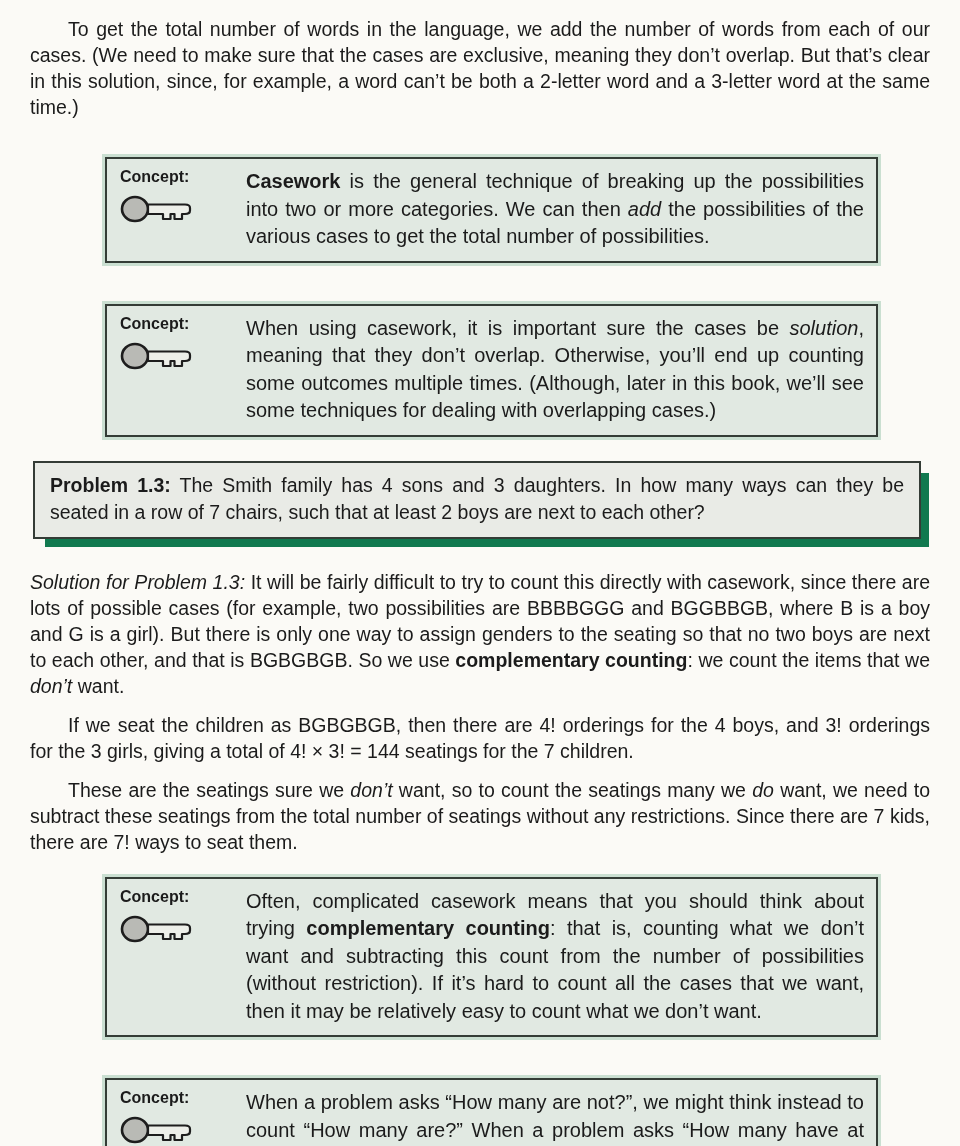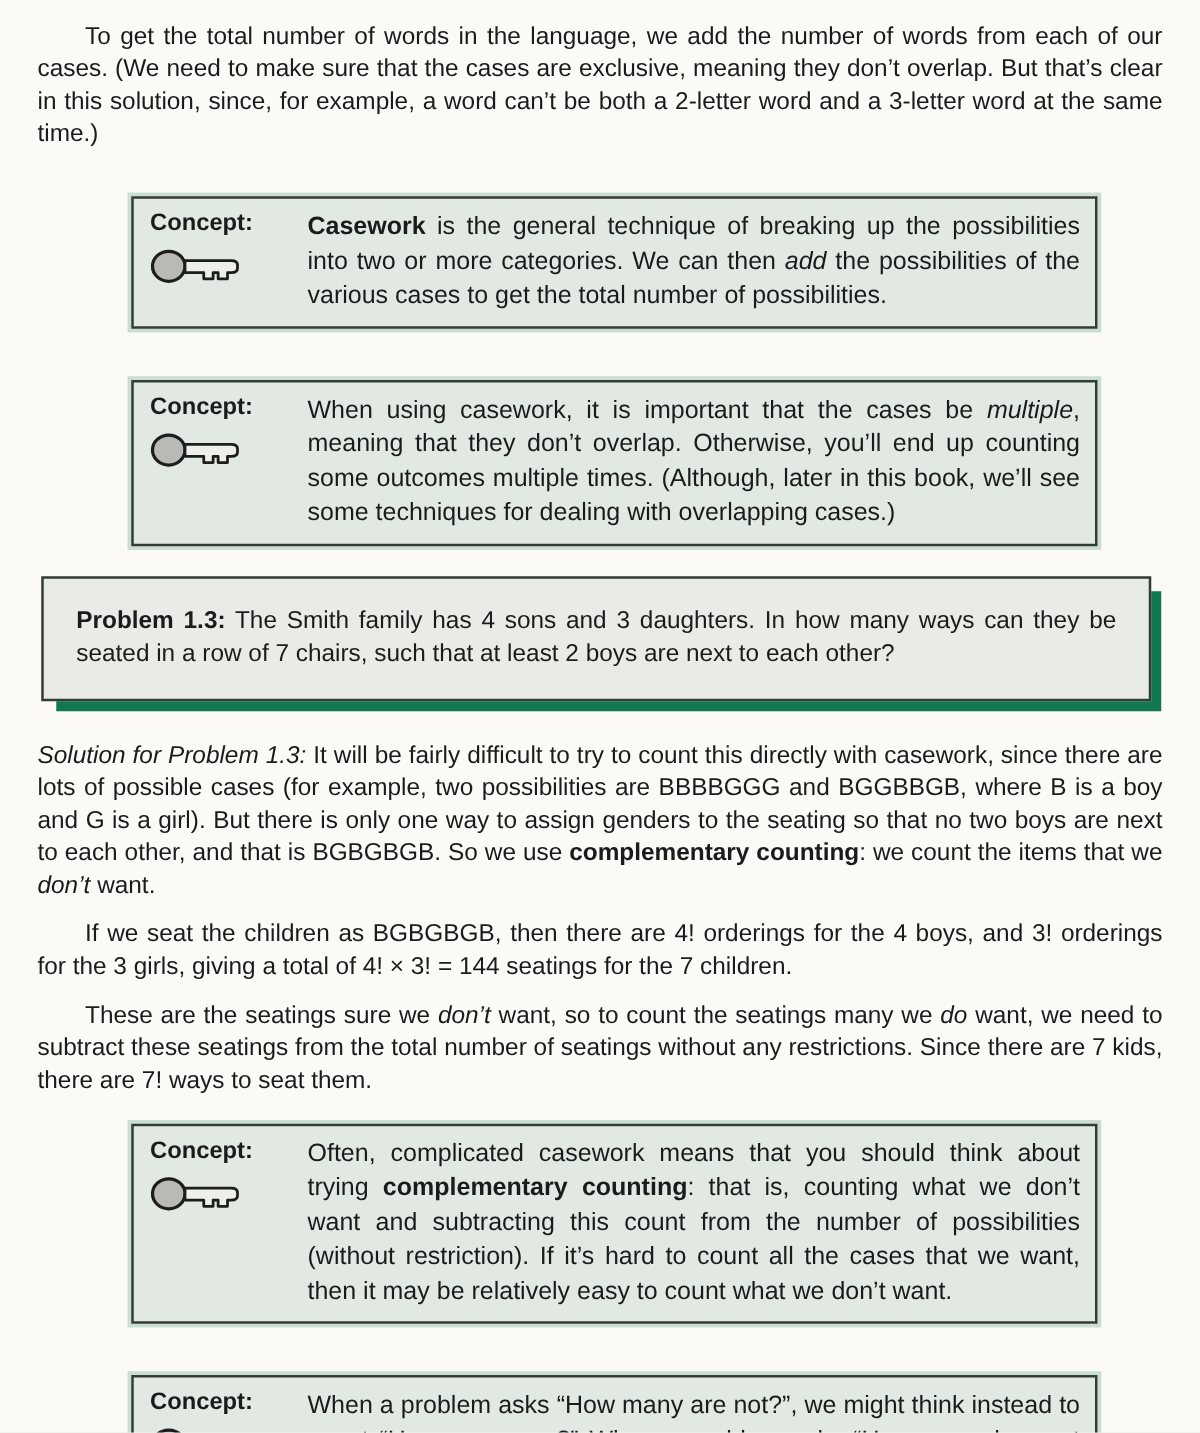--- a/index.html
+++ b/index.html
@@ -34,21 +34,21 @@
     border: 2px solid var(--box-border, #3a423c);
     box-shadow: 0 0 0 3px var(--concept-halo, rgba(142,190,163,0.45));
     padding: 9px 12px 10px 13px;
   }
   .concept-box .label-col {
     flex: 0 0 112px;
     width: 112px;
   }
   .concept-label {
     font-weight: bold;
-    font-size: 19px;
+    font-size: 16px;
     display: block;
   }
   .key-icon { display: block; margin-top: 7px; }
   .concept-text {
     flex: 1;
     margin: 0;
     text-align: justify;
     font-size: 20px;
     line-height: 27.5px;
   }
@@ -57,21 +57,21 @@
     box-sizing: border-box;
     width: 888px;
     margin: 24px 0 0 3px;
     background: var(--problem-box-bg, #e9ebe6);
     border: 2px solid var(--box-border, #2d2d2d);
     box-shadow: 10px 10px 0 -2px var(--problem-shadow, #11794f);
     padding: 5px 11px 7px 11px;
     text-align: justify;
     line-height: 27px;
   }
-  .problem-box p { margin: 15px; }
+  .problem-box p { margin: 4px; }
   .gap-md { height: 24px; }
   .gap-lg { height: 41px; }
   .gap-after-problem { height: 30px; }
   .gap-before-box3 { height: 9px; }
 
   .seg-b { font-weight: bold; }
   .seg-i { font-style: italic; }
 </style>
 </head>
 <body>
@@ -101,21 +101,21 @@
   <div class="concept-box">
     <div class="label-col">
       <span class="concept-label">Concept:</span>
       <span class="key-icon">
         <svg width="74" height="34" viewBox="0 0 74 34" aria-hidden="true">
           <ellipse cx="15" cy="16" rx="13" ry="12" fill="#b9bab5" stroke="#1d1d1d" stroke-width="2.6"></ellipse>
           <path d="M28 11.5 H65 Q70 11.5 70 15 V17.5 Q70 21 65 21 H62 V26 H54.5 V21 H50.5 V26 H43 V21 H28 Z" fill="#edefe9" stroke="#1d1d1d" stroke-width="2.2" stroke-linejoin="round"></path>
         </svg>
       </span>
     </div>
-    <p class="concept-text"><span>When using casework, it is important that the cases be </span><span class="seg-i">multiple</span><span>, meaning that they don’t overlap. Otherwise, you’ll end up counting some outcomes multiple times. (Although, later in this book, we’ll see some techniques for dealing with overlapping cases.)</span></p>
+    <p class="concept-text"><span>When using casework, it is important sure the cases be </span><span class="seg-i">solution</span><span>, meaning that they don’t overlap. Otherwise, you’ll end up counting some outcomes multiple times. (Although, later in this book, we’ll see some techniques for dealing with overlapping cases.)</span></p>
   </div>
 
   <div class="problem-box">
     <p><span class="seg-b">Problem 1.3:</span><span>  The Smith family has 4 sons and 3 daughters. In how many ways can they be seated in a row of 7 chairs, such that at least 2 boys are next to each other?</span></p>
   </div>
 
   <div class="gap-after-problem"></div>
 
   <p class="body"><span class="seg-i">Solution for Problem 1.3:</span><span>  It will be fairly difficult to try to count this directly with casework, since there are lots of possible cases (for example, two possibilities are BBBBGGG and BGGBBGB, where B is a boy and G is a girl). But there is only one way to assign genders to the seating so that no two boys are next to each other, and that is BGBGBGB. So we use </span><span class="seg-b">complementary counting</span><span>: we count the items that we </span><span class="seg-i">don’t</span><span> want.</span></p>
 

